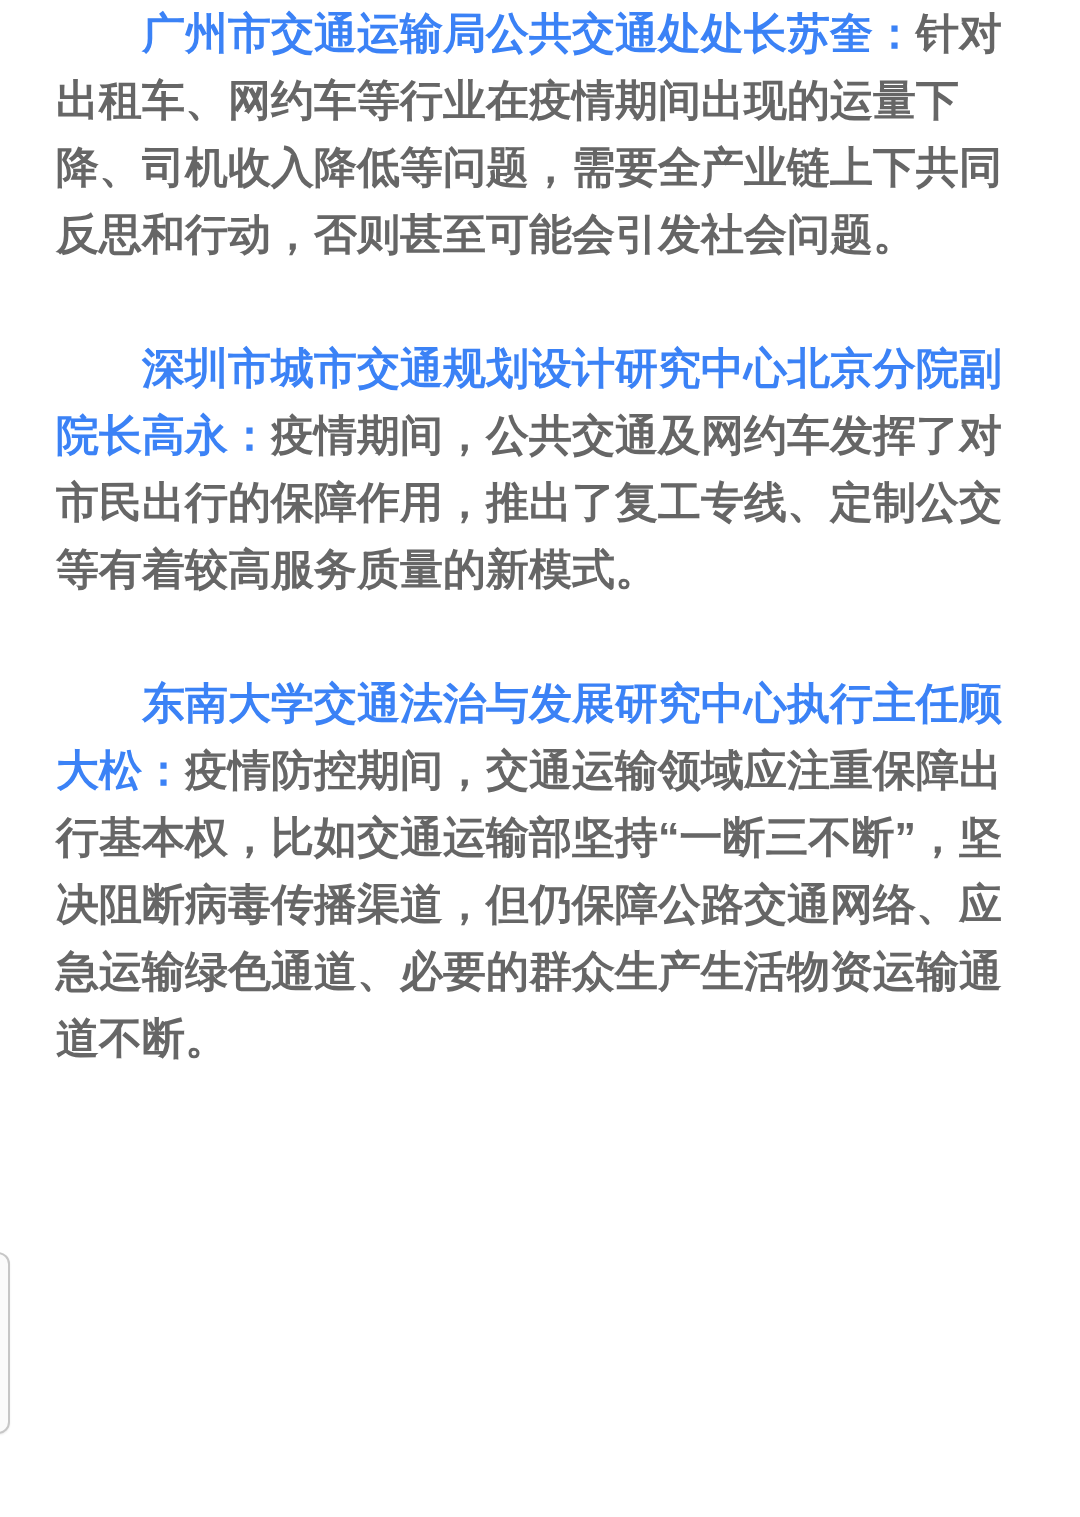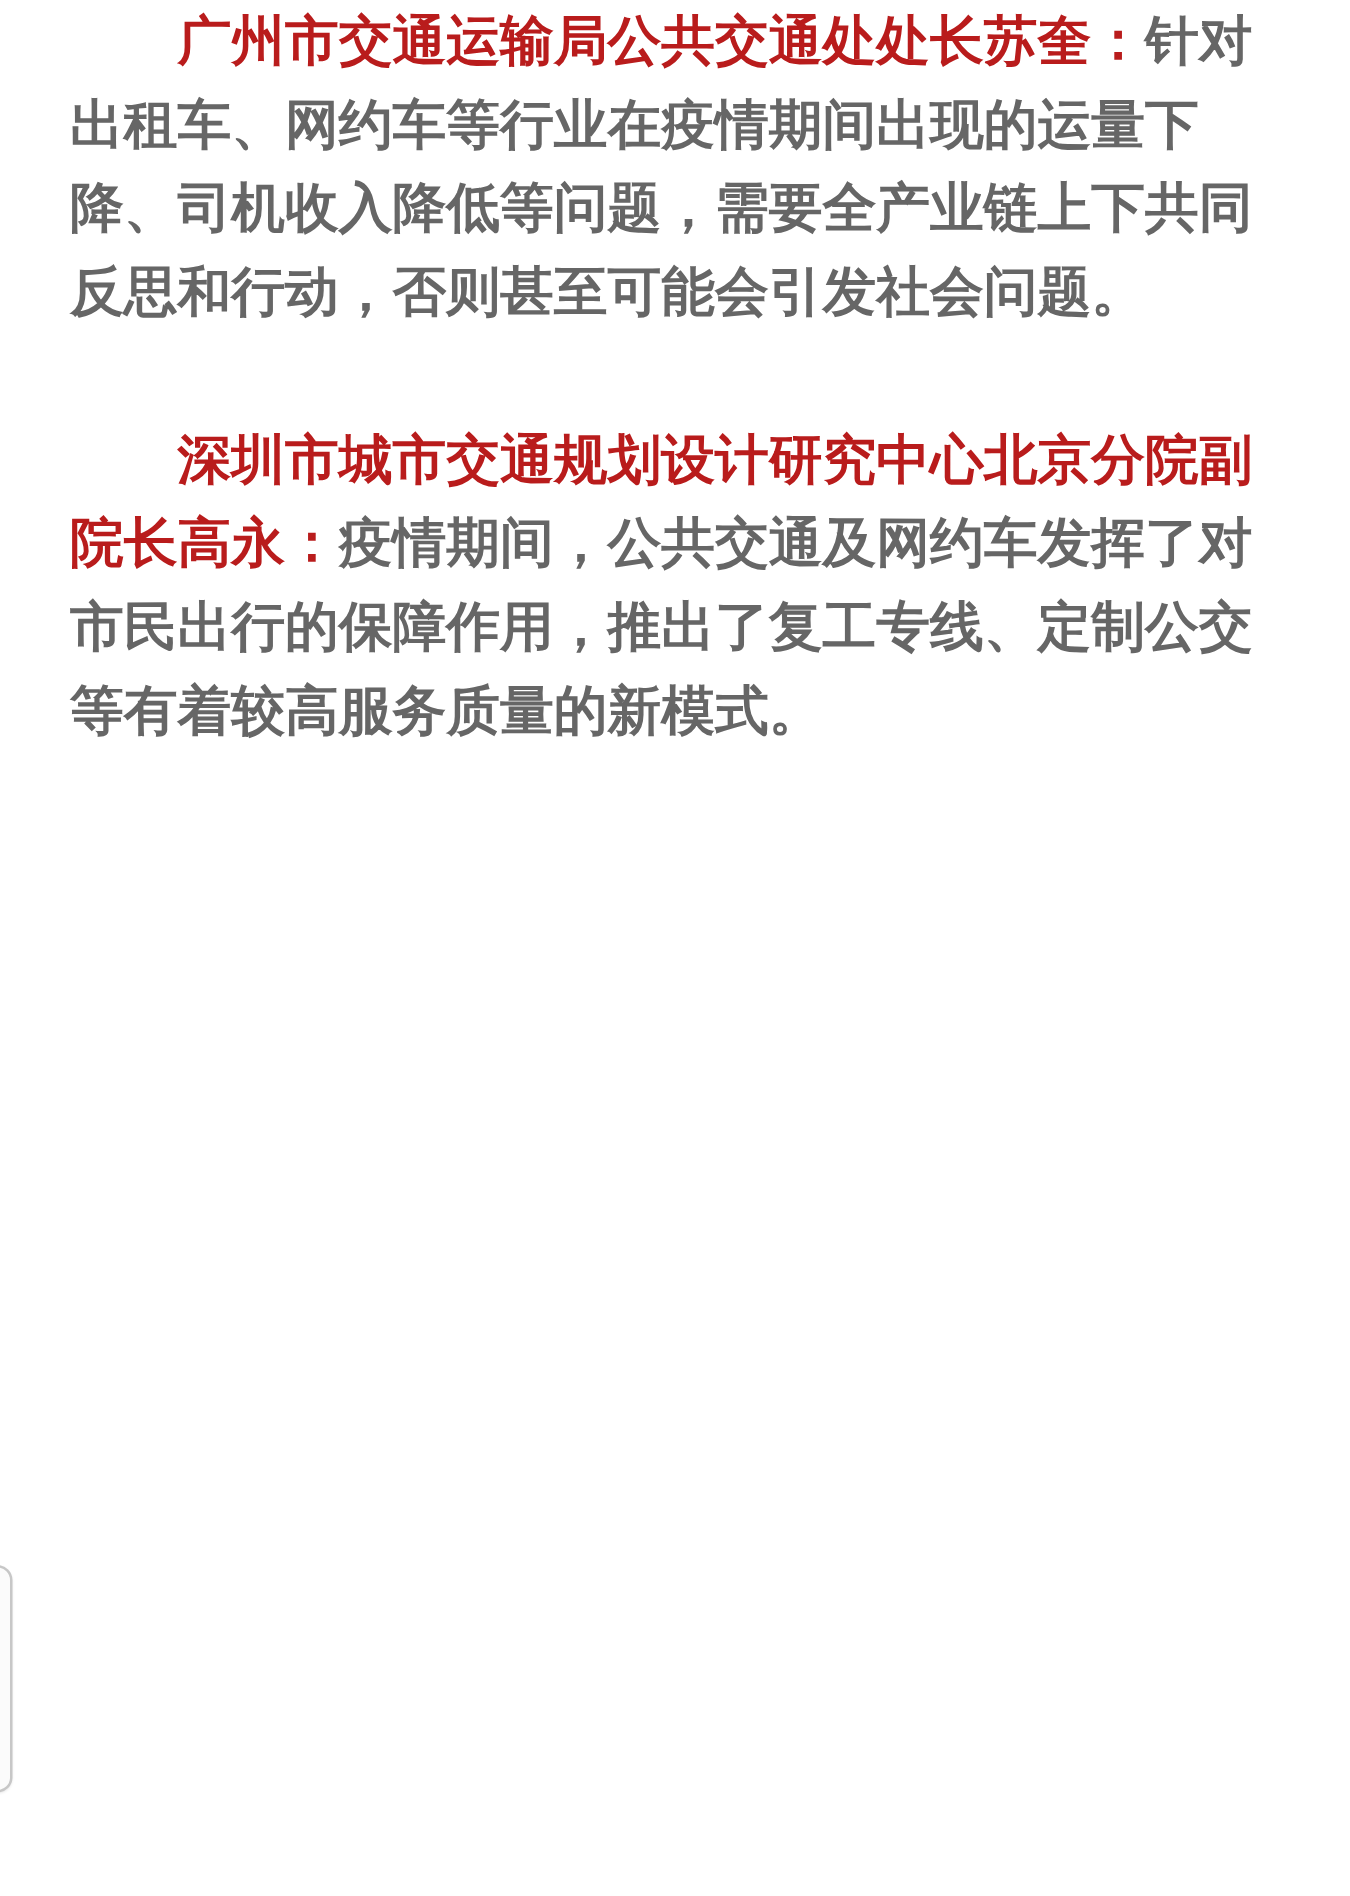--- a/index.html
+++ b/index.html
@@ -24,21 +24,21 @@
     line-height: 67px;
     color: #666666;
     text-indent: 2em;
     text-align: left;
     letter-spacing: 0;
     margin: 0 0 67px 0;
     word-wrap: break-word;
   }
   .speaker {
     font-weight: bold;
-    color: #b91c1c;
+    color: #3b82f6;
   }
   .quote {
     font-weight: bold;
   }
   
   .edge-handle {
     position: absolute;
     left: -14px;
     top: 1252px;
     width: 24px;
@@ -53,16 +53,17 @@
 </head>
 <body>
 
 <div class="article">
 
   <p class="para"><span class="speaker">广州市交通运输局公共交通处处长苏奎：</span><span class="quote">针对出租车、网约车等行业在疫情期间出现的运量下降、司机收入降低等问题，需要全产业链上下共同反思和行动，否则甚至可能会引发社会问题。</span></p>
 
   <p class="para"><span class="speaker">深圳市城市交通规划设计研究中心北京分院副院长高永：</span><span class="quote">疫情期间，公共交通及网约车发挥了对市民出行的保障作用，推出了复工专线、定制公交等有着较高服务质量的新模式。</span></p>
 
 
+  <p class="para"><span class="speaker">东南大学交通法治与发展研究中心执行主任顾大松：</span><span class="quote">疫情防控期间，交通运输领域应注重保障出行基本权，比如交通运输部坚持“一断三不断”，坚决阻断病毒传播渠道，但仍保障公路交通网络、应急运输绿色通道、必要的群众生产生活物资运输通道不断。</span></p>
 
 </div>
 
 <div class="edge-handle"></div>
 
 </body></html>

